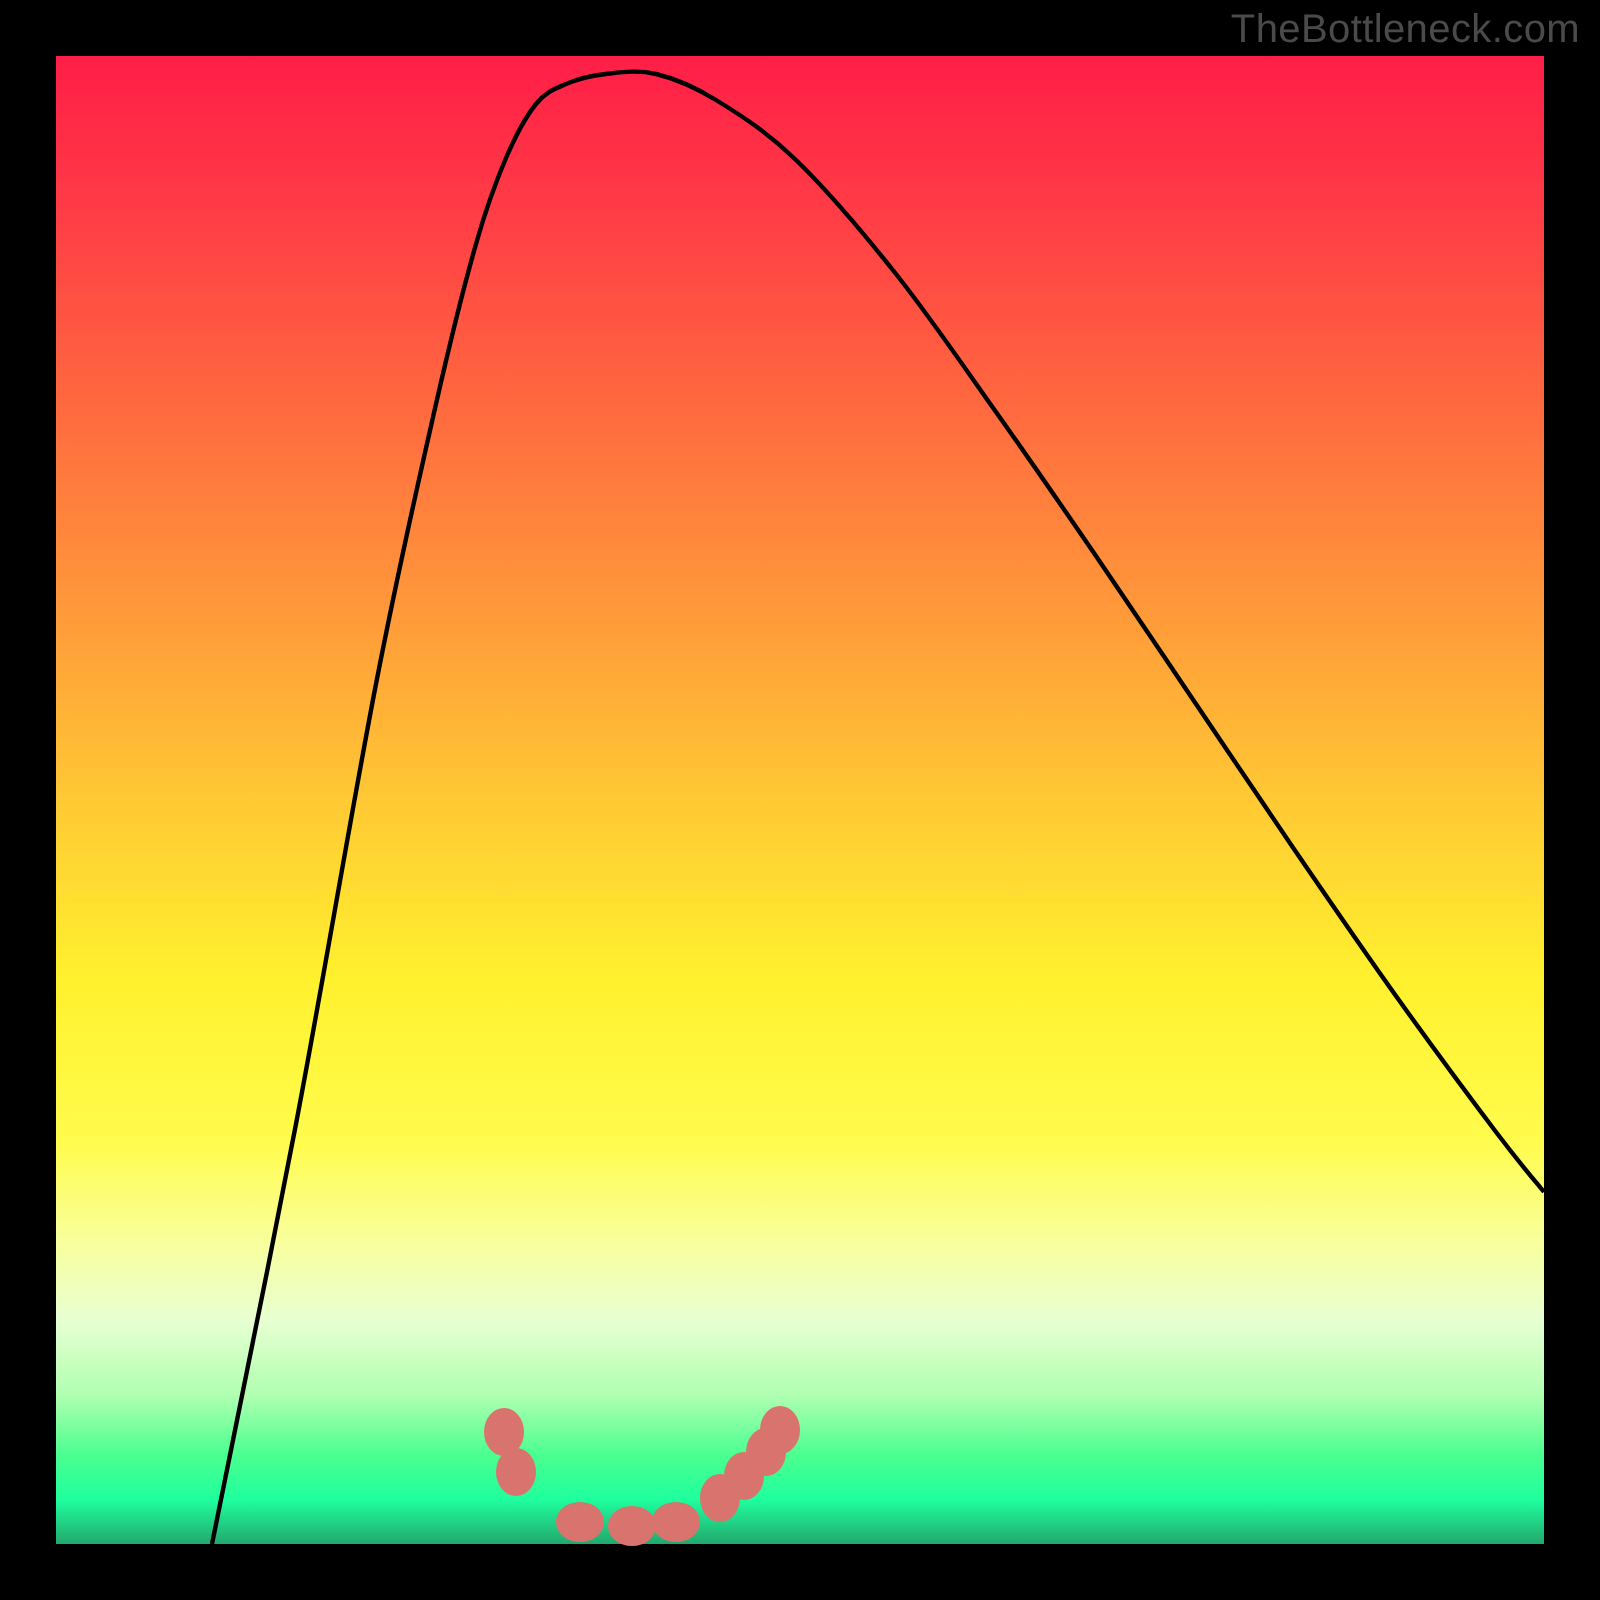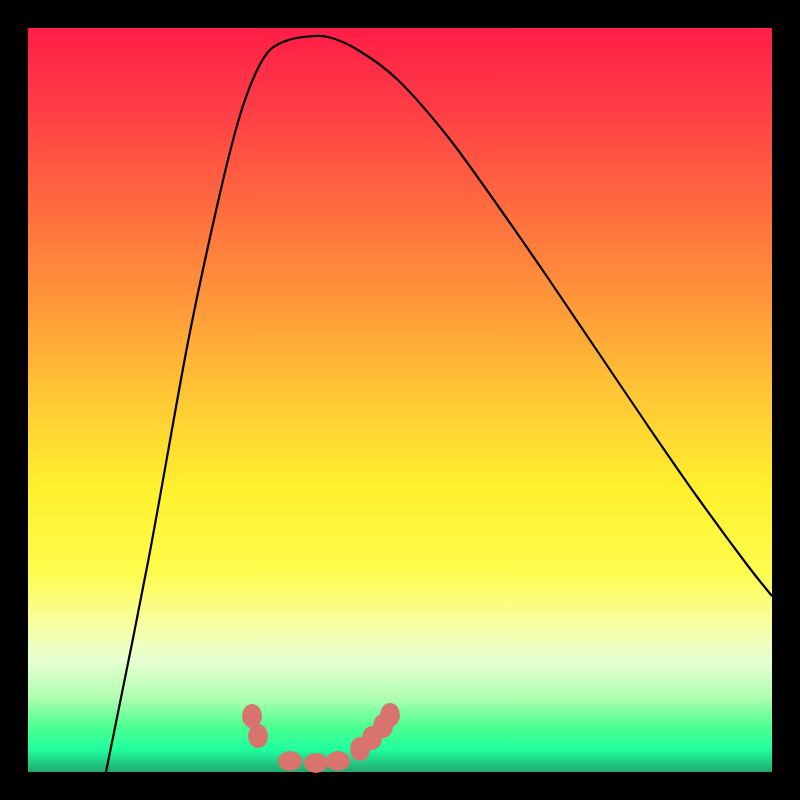--- a/index.html
+++ b/index.html
@@ -57,20 +57,21 @@
     top: 0;
     width: 744px;
     height: 744px;
     overflow: visible;
   }
 </style>
 </head>
 <body>
 
 <div class="frame">
+  <div class="watermark">TheBottleneck.com</div>
   <div class="plot">
     <svg class="curve" viewBox="0 0 744 744">
       <g id="marker-layer">
           <ellipse cx="224" cy="688" rx="10" ry="12" fill="#d9736e"></ellipse>
           <ellipse cx="230" cy="708" rx="10" ry="12" fill="#d9736e"></ellipse>
           <ellipse cx="262" cy="733" rx="12" ry="10" fill="#d9736e"></ellipse>
           <ellipse cx="288" cy="735" rx="12" ry="10" fill="#d9736e"></ellipse>
           <ellipse cx="310" cy="733" rx="12" ry="10" fill="#d9736e"></ellipse>
           <ellipse cx="332" cy="721" rx="10" ry="12" fill="#d9736e"></ellipse>
           <ellipse cx="344" cy="710" rx="10" ry="12" fill="#d9736e"></ellipse>

